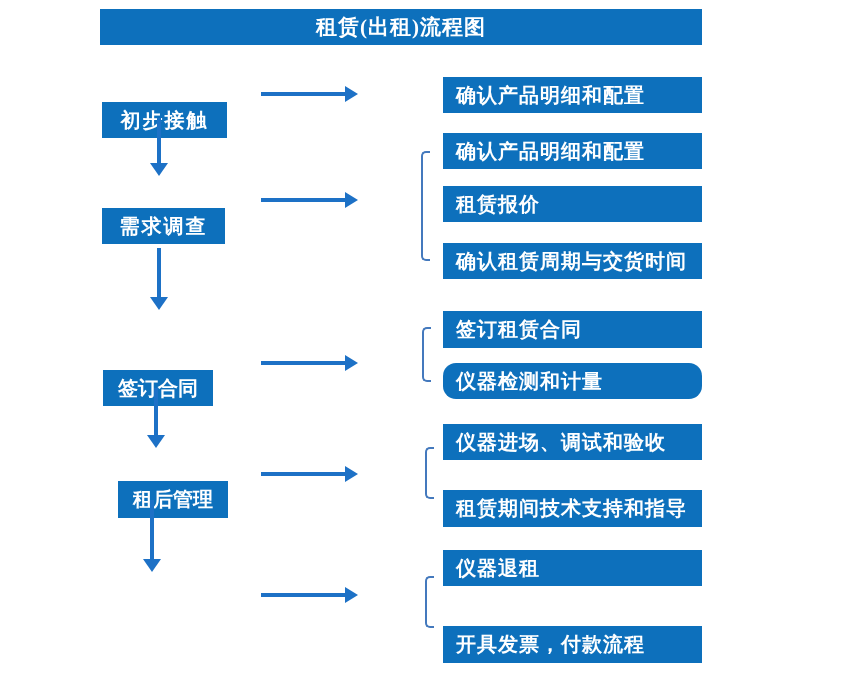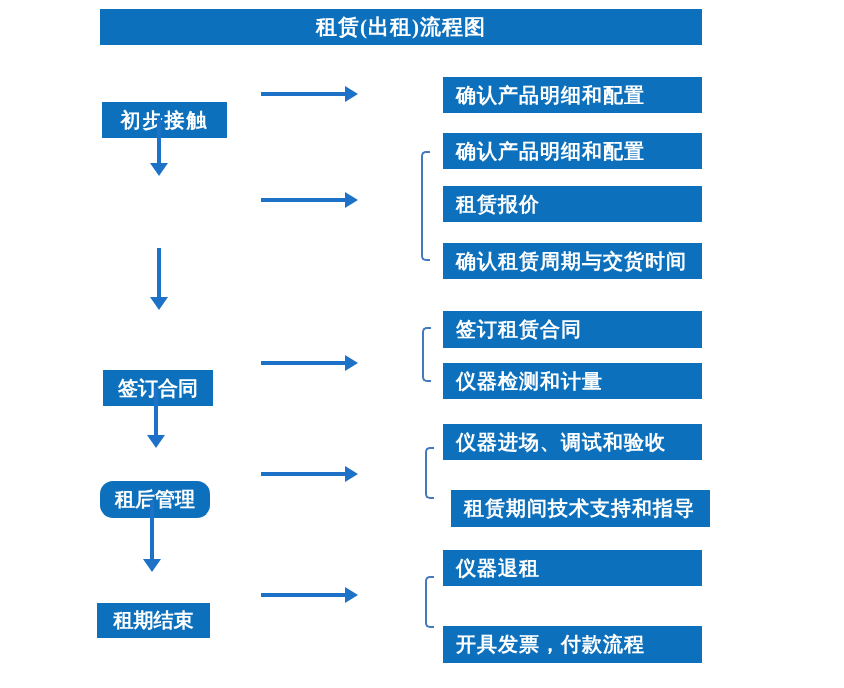--- a/index.html
+++ b/index.html
@@ -13,30 +13,30 @@
     display:flex;align-items:center;box-sizing:border-box;
   }
   .title-bar{
     left:100px;top:9px;width:602px;height:36px;justify-content:center;
     font-size:21px;letter-spacing:1px;
   }
   .left-box{justify-content:center;font-size:20px;letter-spacing:2px;margin-top:25px;}
   .lb1{left:102px;top:77px;width:125px;height:36px;}
   .lb2{left:102px;top:183px;width:123px;height:36px;}
   .lb3{left:103px;top:345px;width:110px;height:36px;letter-spacing:0;text-align:center;}
-  .lb4{left:100px;top:456px;width:110px;height:37px;letter-spacing:0;border-radius:13px;}
+  .lb4{left:118px;top:456px;width:110px;height:37px;letter-spacing:0;}
   .lb5{left:97px;top:578px;width:113px;height:35px;letter-spacing:0;}
   .right-box{
     left:443px;width:259px;height:36px;padding-left:13px;
     font-size:20px;letter-spacing:1px;
   }
   .rb1{top:77px;}
   .rb2a{top:133px;}.rb2b{top:186px;}.rb2c{top:243px;}
-  .rb3a{top:311px;height:37px;}.rb3b{top:363px;}
-  .rb4a{top:424px;}.rb4b{top:490px;height:37px;margin-left:8px;}
+  .rb3a{top:311px;height:37px;}.rb3b{top:363px;border-radius:13px;}
+  .rb4a{top:424px;}.rb4b{top:490px;height:37px;}
   .rb5a{top:550px;}.rb5b{top:603px;height:37px;margin-top:23px;}
 
   
   .h-arrow{position:absolute;left:261px;width:97px;height:16px;}
   .h-arrow .shaft{position:absolute;left:0;top:6px;width:84px;height:4px;background:var(--arrow,#1d71c6);}
   .h-arrow .head{position:absolute;right:0;top:0;width:0;height:0;
     border-left:13px solid var(--arrow,#1d71c6);border-top:8px solid transparent;border-bottom:8px solid transparent;}
   .ha1{top:86px;}.ha2{top:192px;}.ha3{top:355px;}.ha4{top:466px;}.ha5{top:587px;}
 
   
@@ -58,23 +58,23 @@
   .bk5{left:425px;top:576px;height:52px;}
 </style>
 </head>
 <body>
 
 <div class="canvas">
 
   <div class="blue-box title-bar">租赁(出租)流程图</div>
 
   <div class="blue-box left-box lb1">初步接触</div>
+  <div class="blue-box left-box lb2">需求调查</div>
   <div class="blue-box left-box lb3">签订合同</div>
   <div class="blue-box left-box lb4">租后管理</div>
-  <div class="blue-box left-box lb5">租期结束</div>
 
   <div class="v-arrow va1">
       <div class="shaft"></div>
       <div class="head"></div>
     </div>
   <div class="v-arrow va2">
       <div class="shaft"></div>
       <div class="head"></div>
     </div>
   <div class="v-arrow va3">

